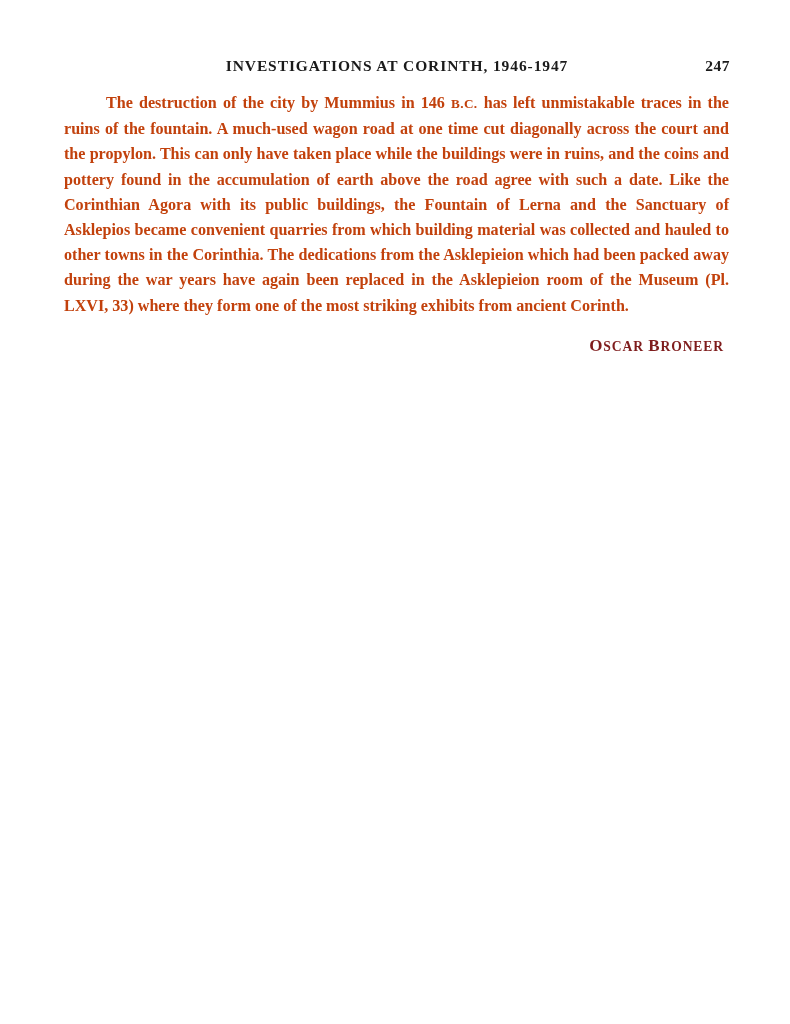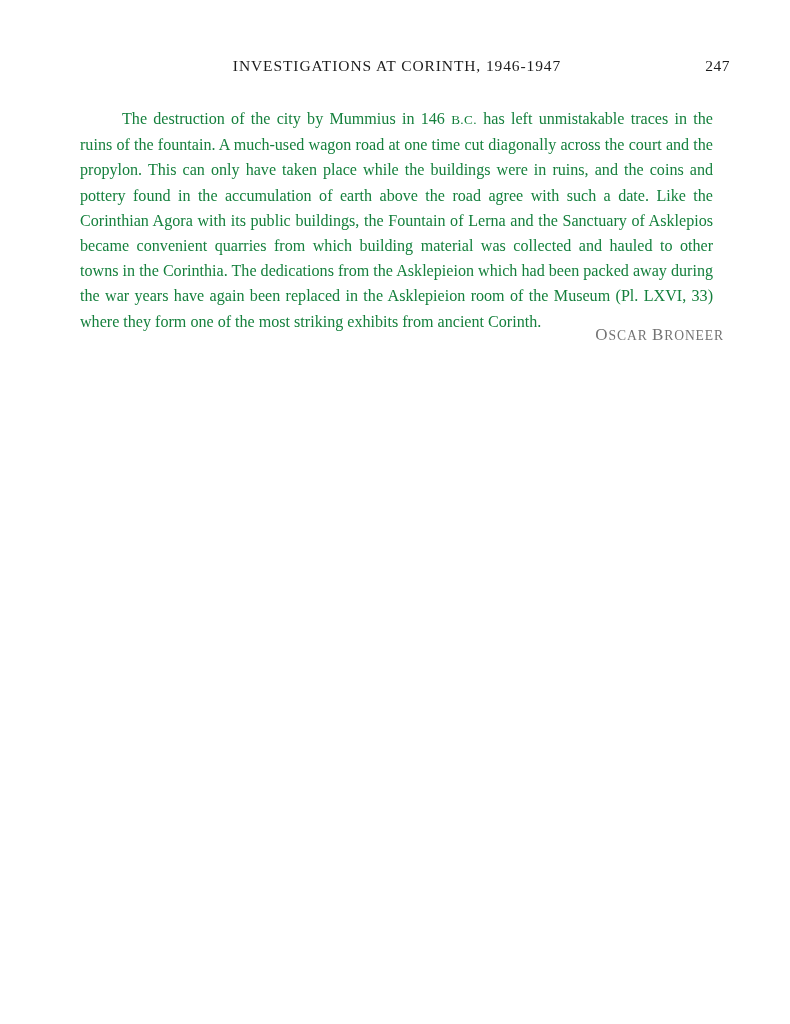--- a/index.html
+++ b/index.html
@@ -12,20 +12,21 @@
     background: #ffffff;
     font-family: "Liberation Serif", serif;
     color: #1a1a1a;
     overflow: hidden;
   }
   .page {
     position: relative;
     width: 790px;
     height: 976px;
     box-sizing: border-box;
+    font-weight: bold;
   }
   .running-head {
     position: absolute;
     top: 57px;
     left: 64px;
     right: 60px;
     height: 22px;
   }
   .head-title {
     position: absolute;
@@ -47,48 +48,48 @@
     letter-spacing: 0.5px;
     color: #1b1b1b;
   }
   .body-block {
     position: absolute;
     top: 90px;
     left: 64px;
     width: 665px;
   }
   p.para {
-    margin: 16px;
+    margin: 0;
     font-size: 16.1px;
     line-height: 25.2px;
     text-align: justify;
     text-justify: inter-word;
     text-indent: 42px;
-    color: #15803d;
+    color: #c2410c;
     hyphens: none;
   }
   .smallcaps {
     font-variant: normal;
     font-size: 13.2px;
     letter-spacing: 0.4px;
   }
   .signature {
     position: absolute;
     top: 320px;
     left: 64px;
     width: 665px;
     height: 60px;
   }
   .author {
     position: absolute;
     right: 5px;
-    top: 5px;
+    top: 16px;
     font-size: 13.6px;
     letter-spacing: 0.9px;
-    color: #737373;
+    color: #7f1d1d;
     white-space: nowrap;
   }
   .author .cap {
     font-size: 17px;
   }
   .affiliation {
     position: absolute;
     left: 31px;
     top: 43px;
     font-size: 12.4px;

